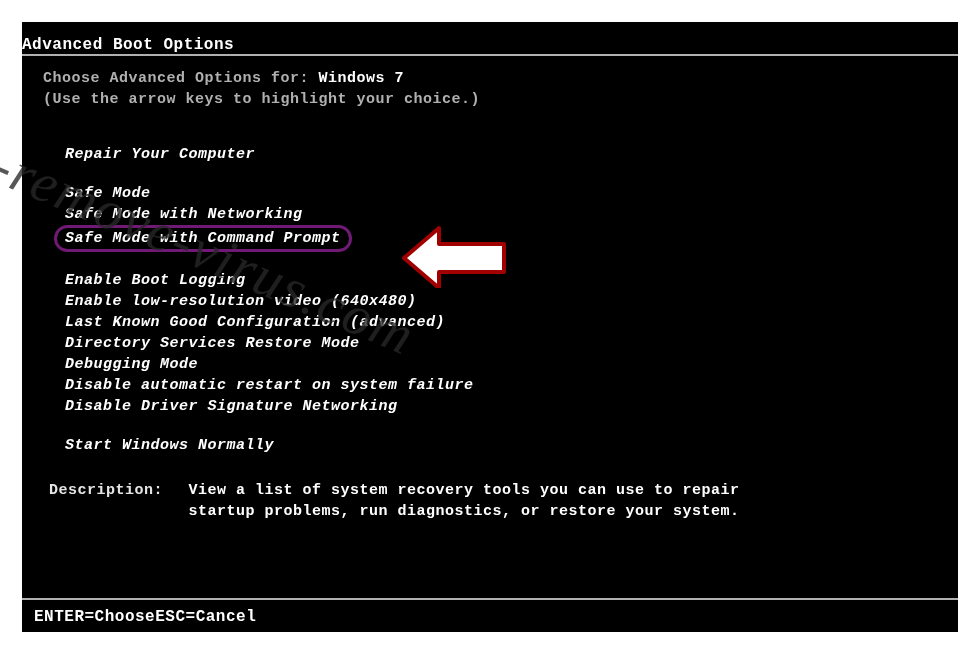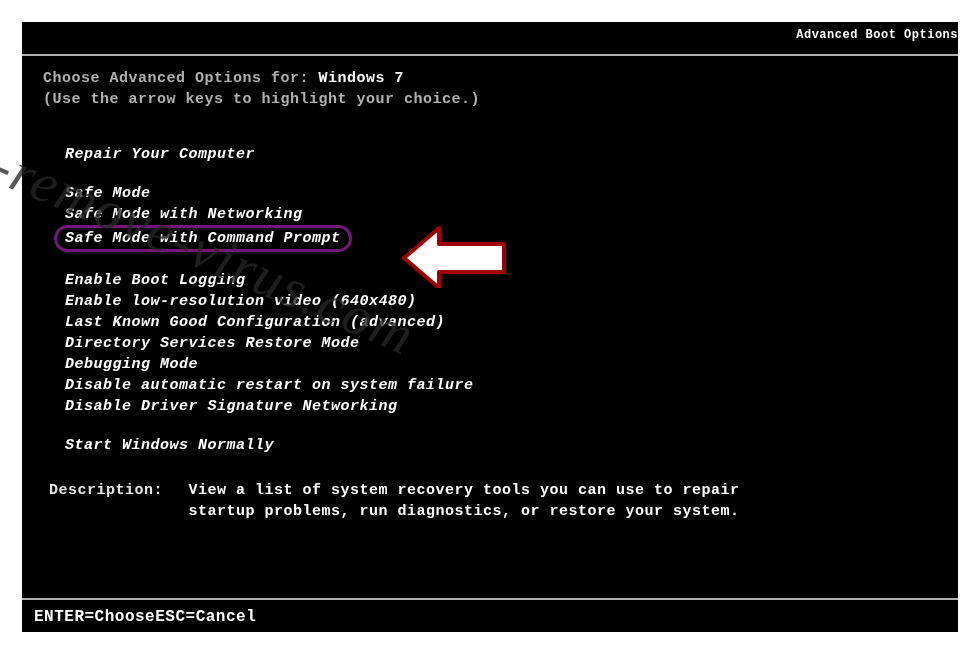--- a/index.html
+++ b/index.html
@@ -21,25 +21,26 @@
       top: 22px;
       width: 936px;
       height: 610px;
       background: #000000;
       color: #b0b0b0;
       font-size: 15px;
       font-weight: bold;
       letter-spacing: 0.5px;
     }
     .title {
-      text-align: right;
+      text-align: left;
       color: #ffffff;
       padding-top: 6px;
-      font-size: 12px;
+      font-size: 16px;
       font-weight: bold;
+      margin-top: 8px;
     }
     .title-bar {
       position: absolute;
       top: 32px;
       left: 0;
       width: 100%;
       height: 2px;
       background: #b0b0b0;
     }
     .content {

